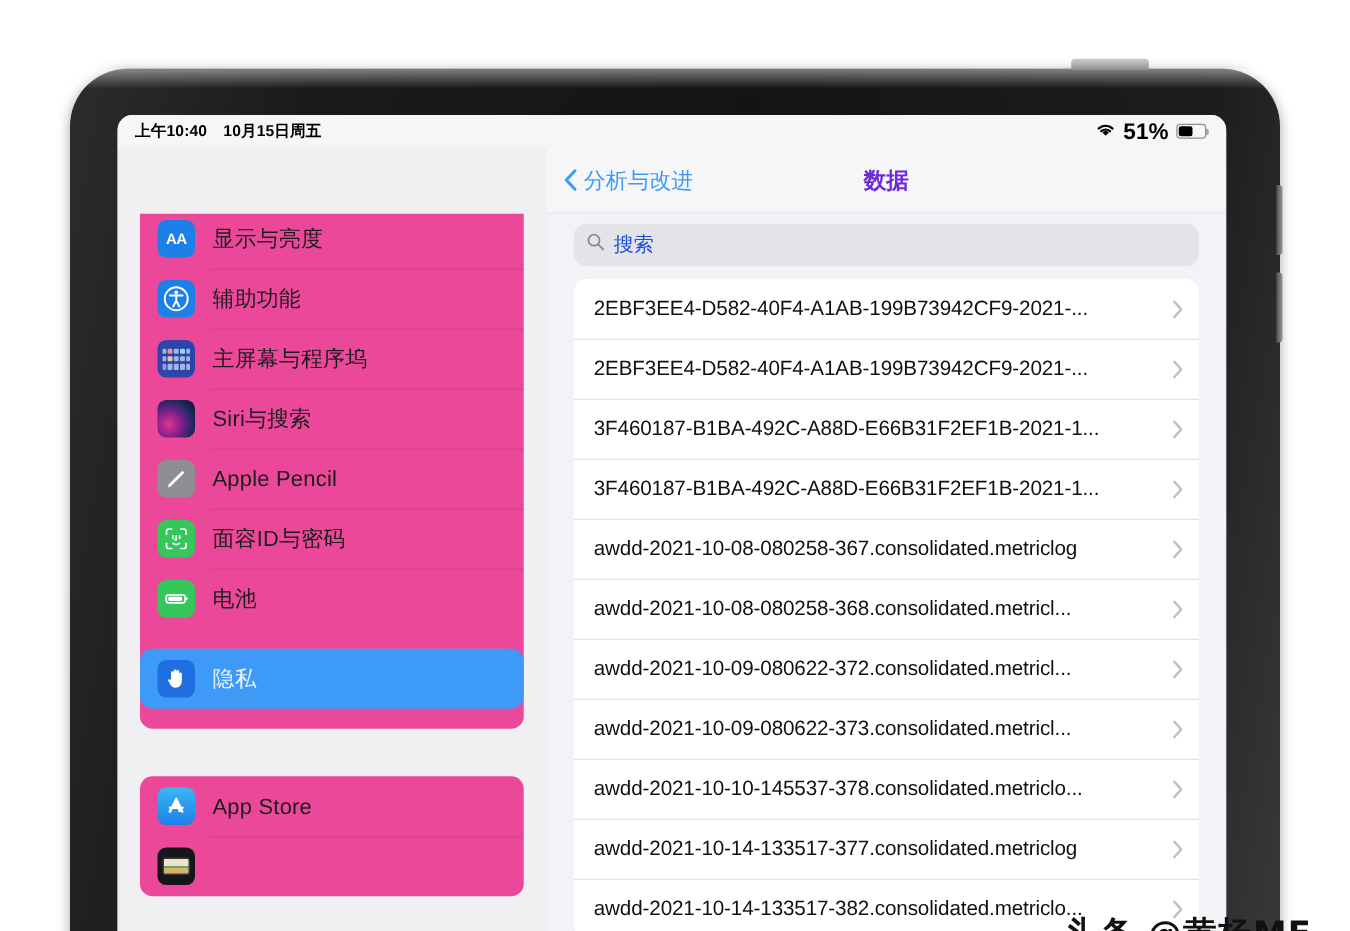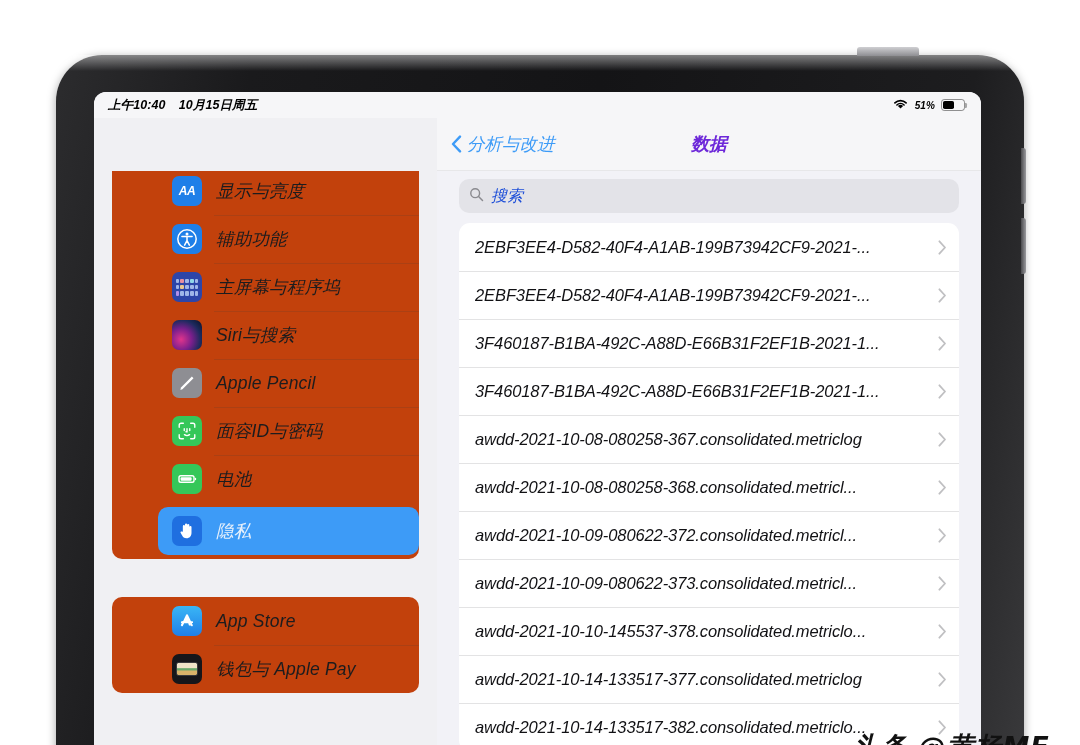--- a/index.html
+++ b/index.html
@@ -2,21 +2,21 @@
 <html><head>
 <meta charset="utf-8">
 <style>
   * { box-sizing: border-box; margin: 0; padding: 0; }
   html, body {
     width: 1080px; height: 745px;
     background: #ffffff;
     font-family: "Liberation Sans", "DejaVu Sans", sans-serif;
     overflow: hidden;
   }
-  #stage { position: relative; width: 956px; height: 745px; background: #fff; font-style: italic; }
+  #stage { position: relative; width: 956px; height: 745px; background: #fff; }
 
   
   .device {
     position: absolute;
     left: 56px; top: 55px;
     width: 968px; height: 740px;
     background: linear-gradient(100deg,#2c2c2e 0%, #1a1a1c 18%, #141416 50%, #1d1d1f 84%, #3a3a3c 100%);
     border-radius: 46px 46px 30px 30px;
     box-shadow: 0 2px 10px rgba(0,0,0,.35);
   }
@@ -68,21 +68,21 @@
   .statusbar {
     position: absolute; left: 0; top: 0; width: 100%; height: 26px;
     display: flex; align-items: center; justify-content: space-between;
     padding: 0 16px 0 14px;
     background: #f6f6f8;
     font-size: 12.5px; color: #000; font-weight: 600;
     letter-spacing: .1px;
   }
   .sb-left { display: flex; gap: 13px; align-items: center; }
   .sb-right { display: flex; gap: 6px; align-items: center; }
-  .batt-pct { font-size: 10px; font-weight: 600; }
+  .batt-pct { font-size: 18px; font-weight: 600; }
   .batt {
     position: relative; width: 24px; height: 11.5px;
     border: 1.3px solid rgba(0,0,0,.42); border-radius: 3.2px;
   }
   .batt::after {
     content:""; position:absolute; right:-3.4px; top:3px;
     width:2px; height:5px; border-radius:0 1.2px 1.2px 0;
     background: rgba(0,0,0,.32);
   }
   .batt-fill {
@@ -96,34 +96,34 @@
   
   .sidebar { width: 343px; background: #f0f0f3; position: relative; }
   .sidebar-header {
     height: 53px; background: #f6f6f8;
     display: flex; align-items: center; justify-content: center;
     font-size: 20px; font-weight: 700; color: #000;
     border-bottom: .5px solid rgba(0,0,0,.10);
   }
   .sidebar-scroll { position: absolute; top: 53px; left: 0; right: 0; bottom: 0; overflow: hidden; }
   .sb-group {
-    background: #c2410c; margin: 0 18px; border-radius: 10px; overflow: hidden; padding-left: 46px;
+    background: #ec4899; margin: 0 18px; border-radius: 10px; overflow: hidden;
   }
   .sb-group.first { margin-top: -4px; border-radius: 0 0 10px 10px; }
   .sb-group.second { margin-top: 38px; border-radius: 10px; }
   .sb-row {
     display: flex; align-items: center; gap: 14px;
     height: 48px; padding: 0 12px 0 14px; position: relative;
     cursor: default;
   }
   .sb-row + .sb-row::before {
     content:""; position:absolute; left: 56px; right:0; top:0;
     height: .7px; background: rgba(60,60,67,.17);
   }
-  .sb-row.selected { background: #3d9bf7; border-radius: 10px; margin: 4px -0px; }
+  .sb-row.selected { background: #3d9bf7; border-radius: 10px; margin: 16px -0px; }
   .sb-row.selected::before { background: transparent !important; }
   .sb-label { font-size: 17.5px; color: #1c1c1e; letter-spacing: .2px; }
   .sb-row.selected .sb-label { color: #e8f1fb; }
 
   .sb-icon {
     width: 30px; height: 30px; border-radius: 7px; flex: 0 0 30px;
     display: flex; align-items: center; justify-content: center;
     position: relative; overflow: hidden;
   }
   .ic-display { background: #1f7fe8; color:#fff; font-size: 12px; font-weight: 700; letter-spacing:-.5px; }
@@ -342,21 +342,20 @@
                   <path d="M12 5.2 16.6 17h-2.3l-1-2.6H8.4L12 5.2zM9 12.6 7.3 17H5.2l2-5.1zM14.2 17l-.5-1.3h3.1l.4 1.3z" fill="#fff"></path>
                   <path d="M11.9 5.6 6.6 16.8M12.1 5.6l5.3 11.2M6.3 13.3h11.4" stroke="#fff" stroke-width="1.9" stroke-linecap="round" fill="none"></path>
                 </svg>
               </span>
               <span class="sb-label">App Store</span>
             </div>
             <div class="sb-row">
               <span class="sb-icon ic-wallet">
                 <span class="card"></span>
               </span>
-              <span class="sb-label">钱包与 Apple Pay</span>
             </div>
           </div>
 
         </div>
       </div>
 
       <div class="detail">
 
         <div class="detail-nav">
           <div class="back-btn">

